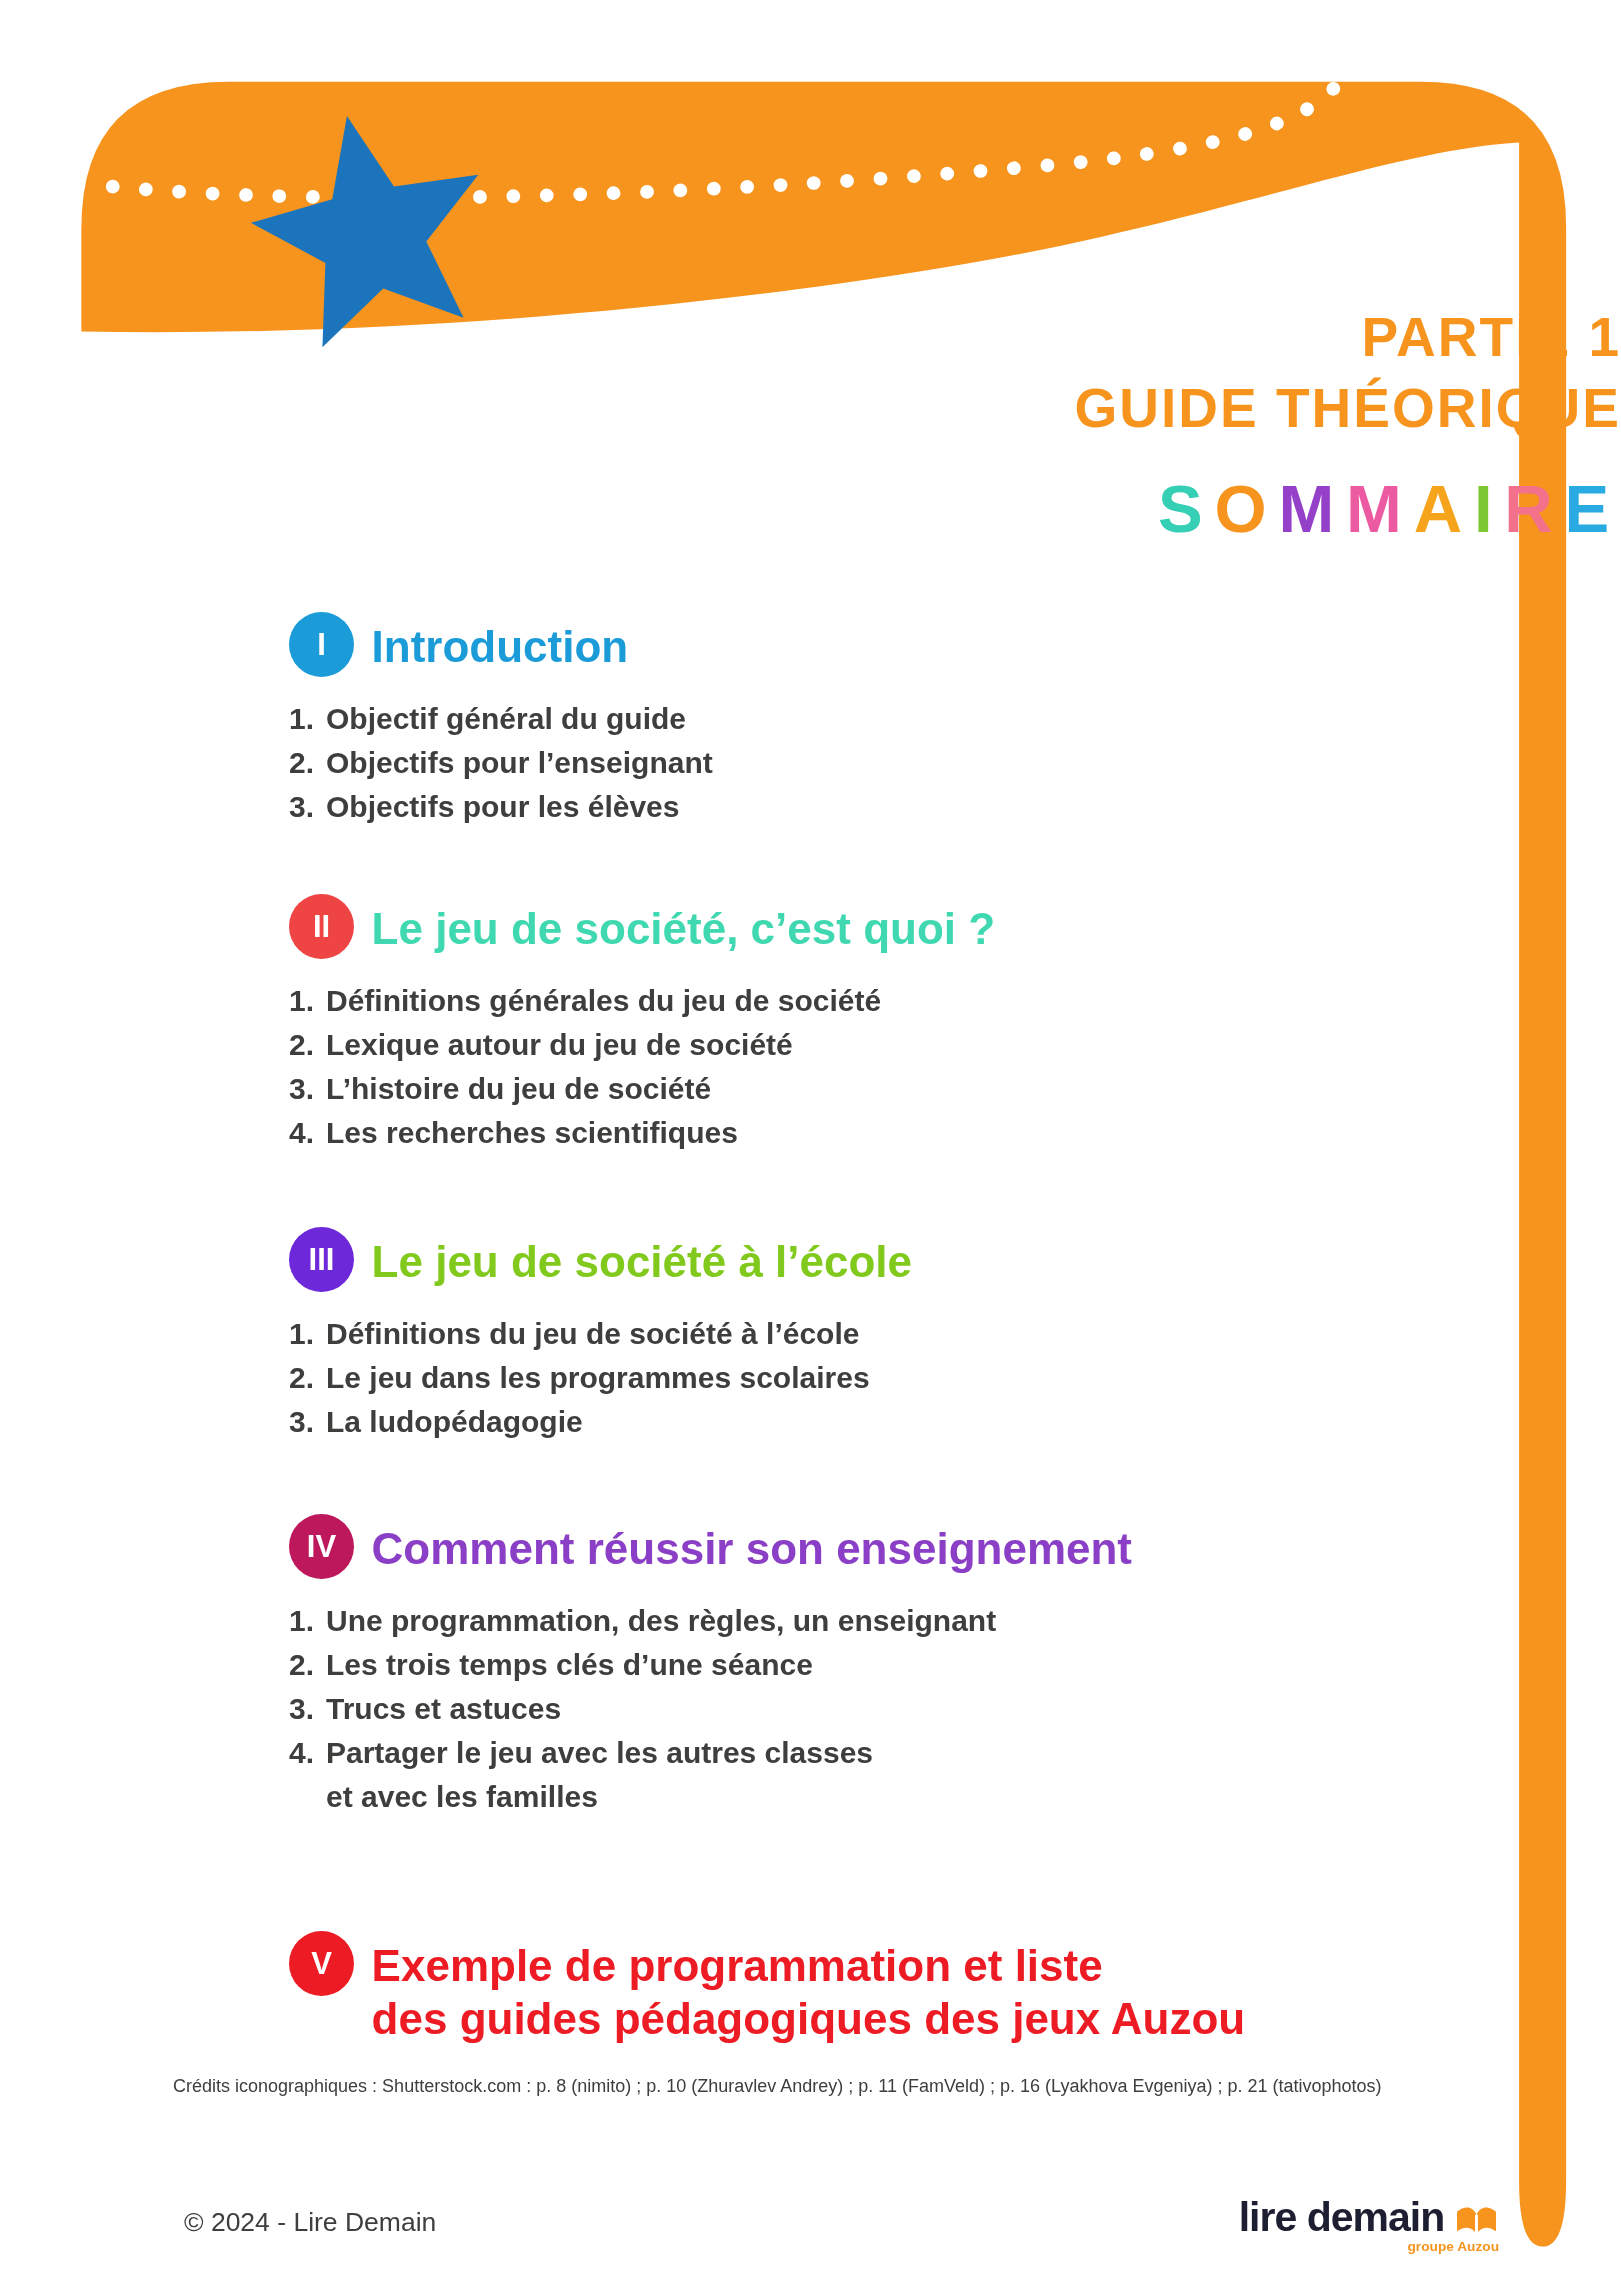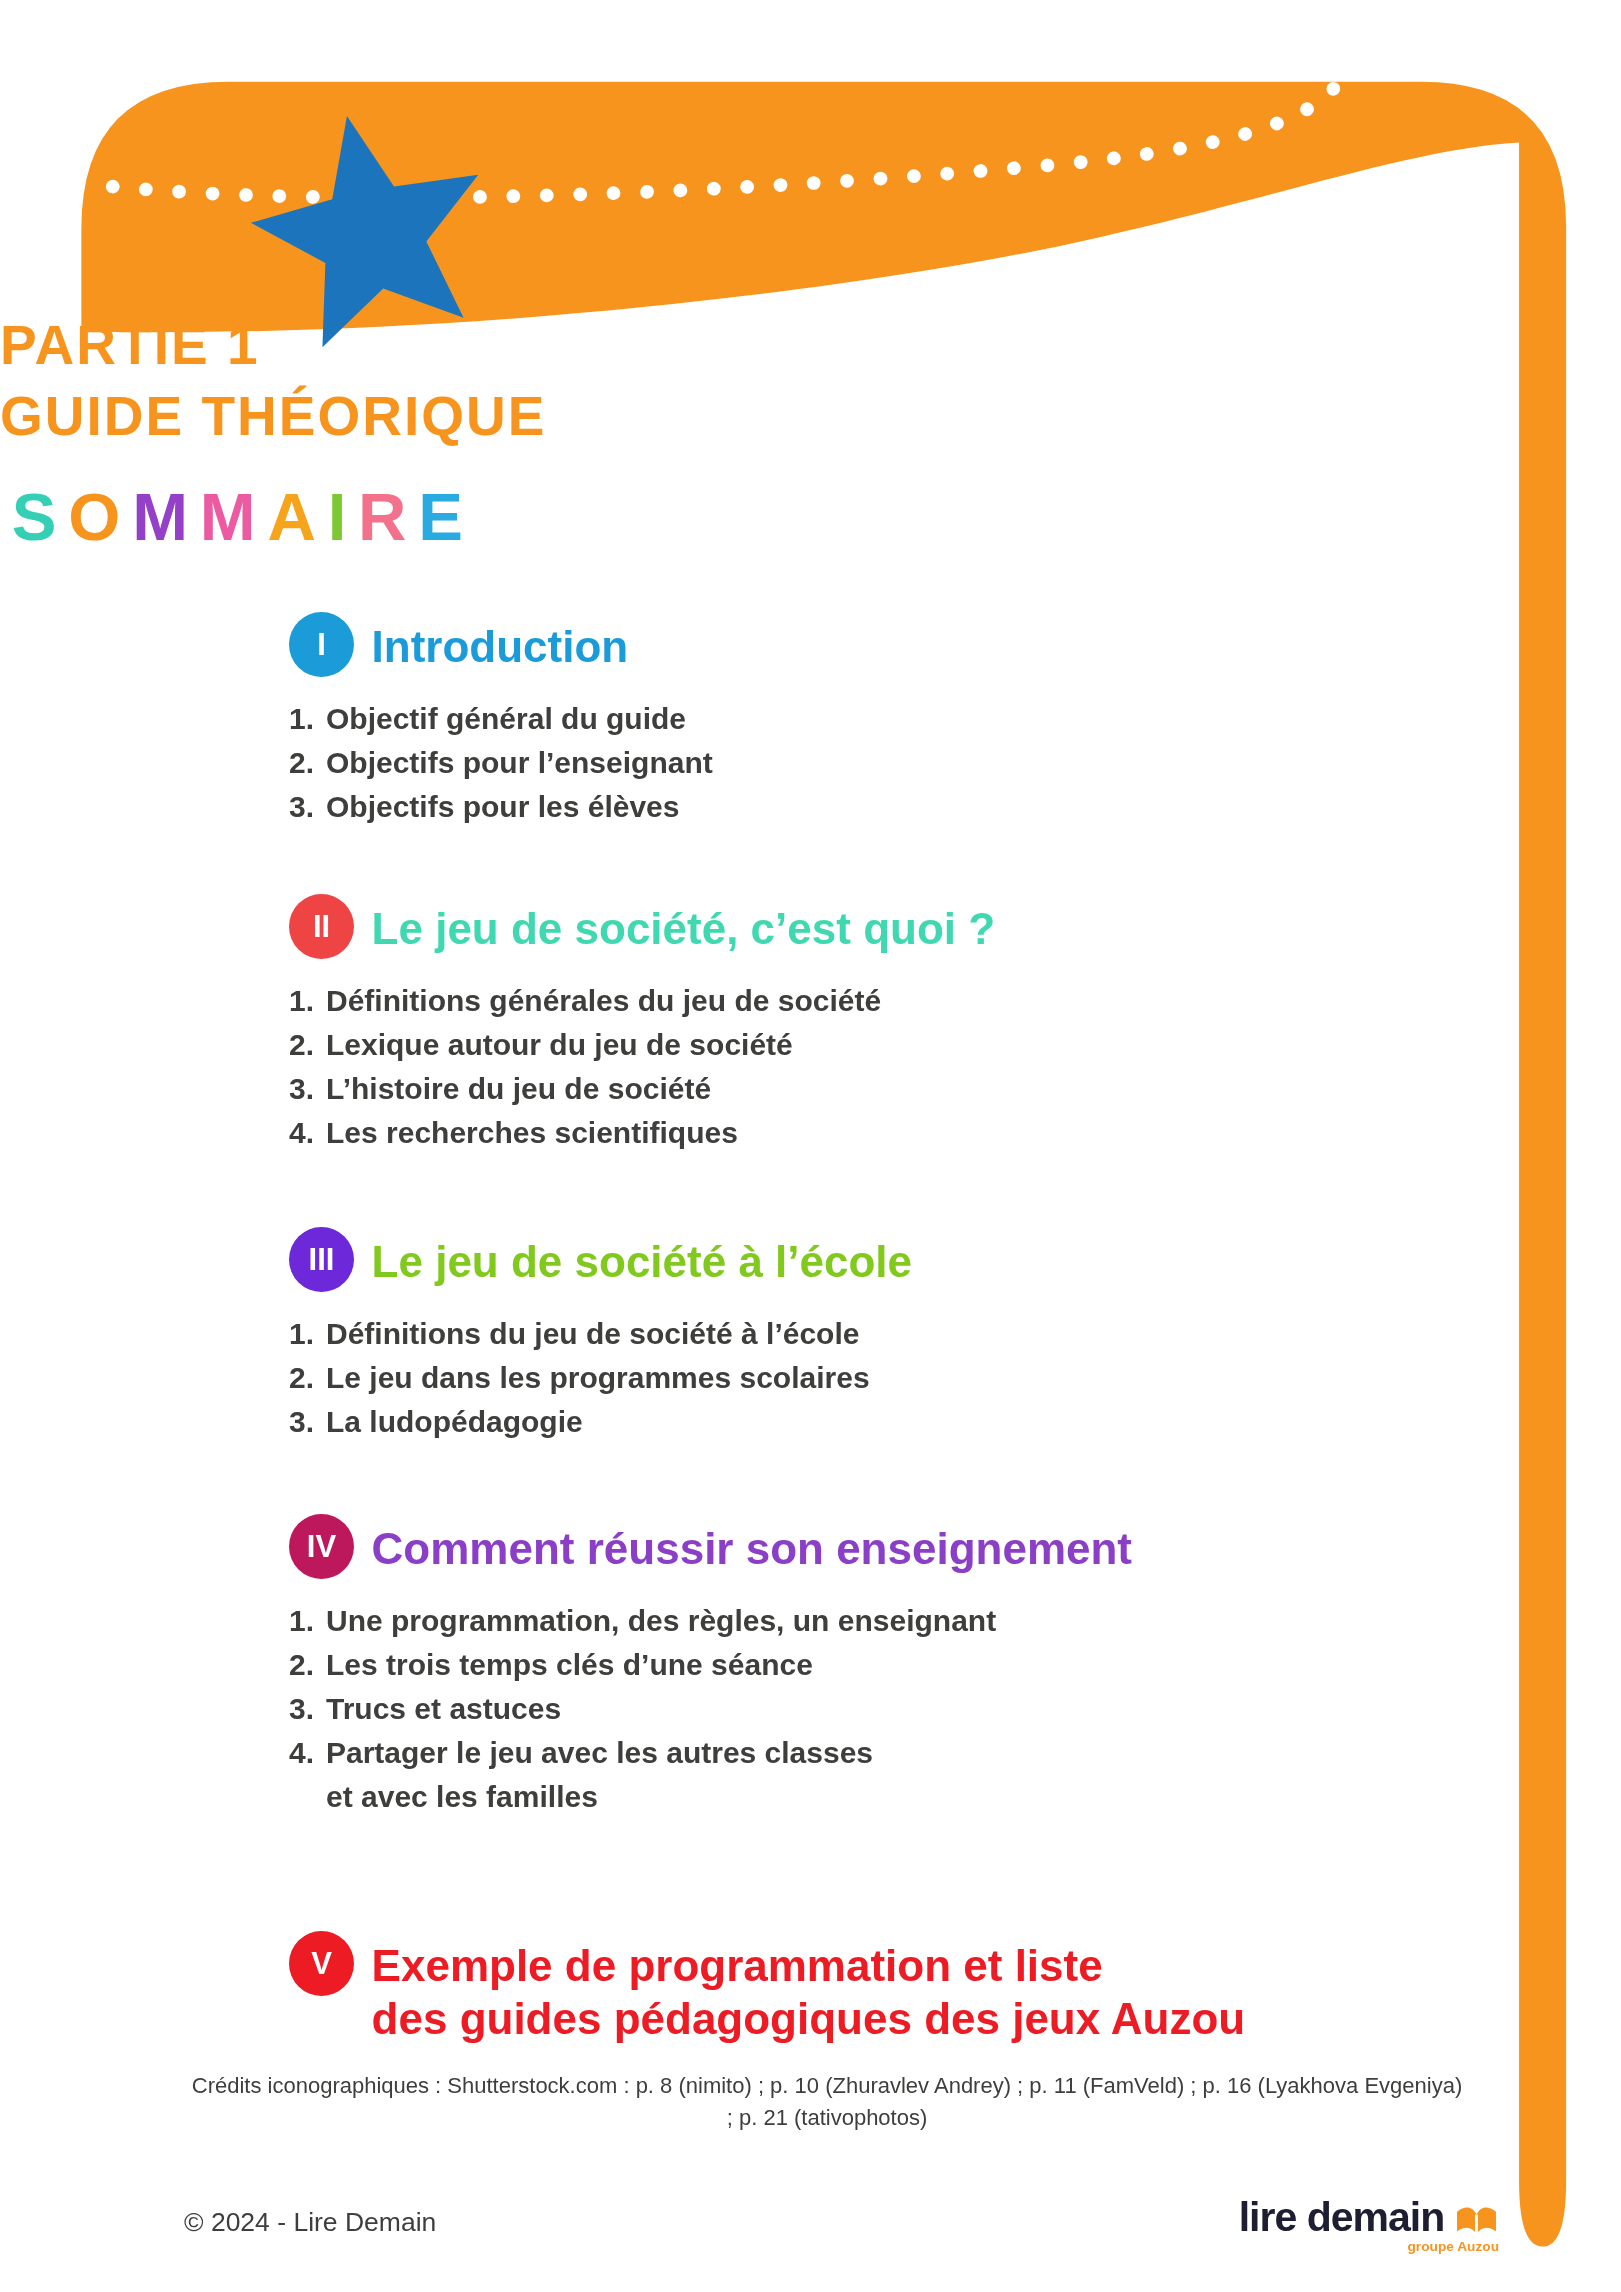--- a/index.html
+++ b/index.html
@@ -5,41 +5,41 @@
   * { margin:0; padding:0; box-sizing:border-box; }
   html,body { background:#ffffff; }
   body { font-family:"Liberation Sans", sans-serif; }
   .page {
     position:relative; width:1621px; height:2293px;
     background:#ffffff; overflow:hidden;
   }
   .bg { position:absolute; left:0; top:0; }
 
   
-  .titles { position:absolute; top:310px; left:0; width:1621px; text-align:left; }
+  .titles { position:absolute; top:302px; left:0; width:1621px; text-align:right; }
   .t-line { font-size:55px; font-weight:800; line-height:71px; letter-spacing:2px; }
   .sommaire { margin-top:21.6px; font-size:67px; font-weight:800; line-height:86px; letter-spacing:11.8px; padding-left:11.8px; }
 
   
   .sec { position:absolute; left:289px; width:1117px; }
   .sec-head { display:flex; align-items:flex-start; gap:17.6px; }
   .badge {
     width:65px; height:65px; border-radius:50%; flex:none;
     color:#ffffff; font-size:31px; font-weight:700;
     display:flex; align-items:center; justify-content:center;
   }
   .sec-title { font-size:44px; font-weight:700; line-height:53px; padding-top:7.8px; }
   .items { list-style:none; margin-top:19.6px; }
   .items li { display:flex; font-size:30px; font-weight:700; color:#3e3e3d; line-height:44px; }
   .items .num { width:37px; flex:none; }
 
   
   .credits {
-    position:absolute; left:190px; top:2070px; width:1274px;
-    font-size:22px; line-height:32px; font-weight:400; color:#3e3e3d;text-align:center;
+    position:absolute; left:173px; top:2070px; width:1274px;
+    font-size:18px; line-height:32px; font-weight:400; color:#3e3e3d;
   }
   .copyright { position:absolute; left:184px; top:2207px; font-size:26.5px; color:#3e3e3d; }
   .logo { position:absolute; right:122px; top:2196px; display:flex; align-items:flex-end; gap:9.8px; }
   .logo-text { font-size:41px; font-weight:800; color:#1e1e32; letter-spacing:-1px; line-height:43px; }
   .logo-sub { position:absolute; right:0; top:43px; font-size:13.7px; font-weight:700; color:#f7941e; }
 </style>
 </head>
 <body>
 
 <div class="page">

